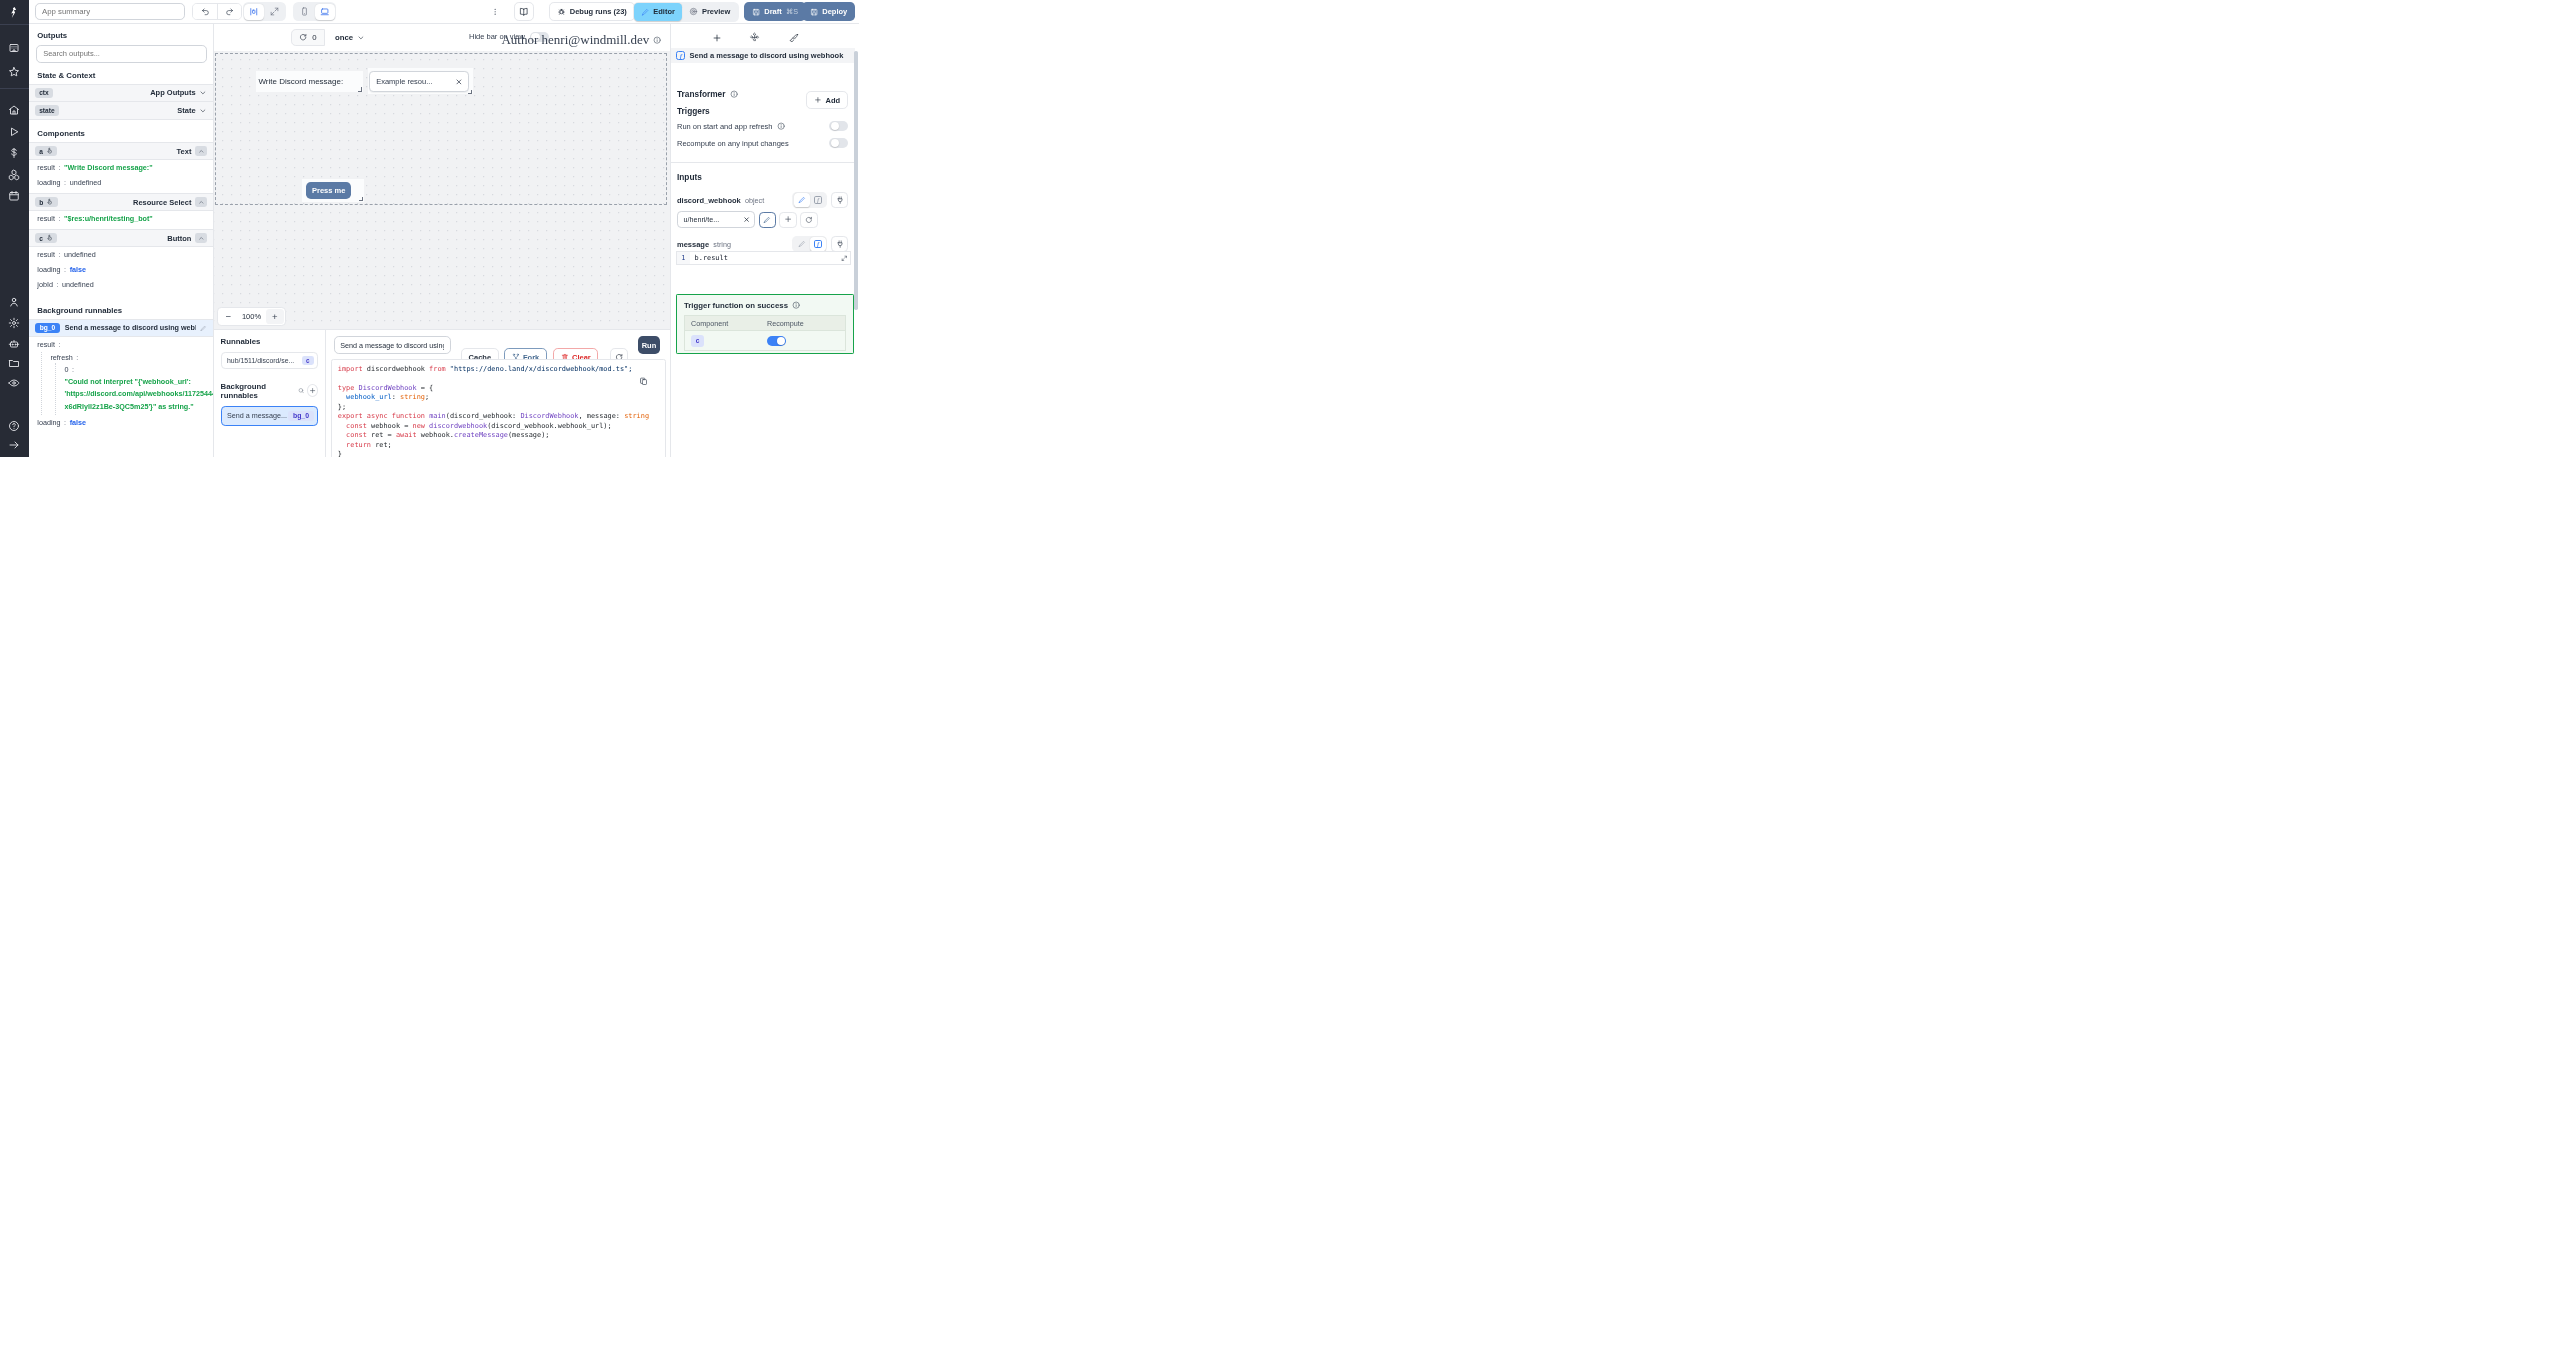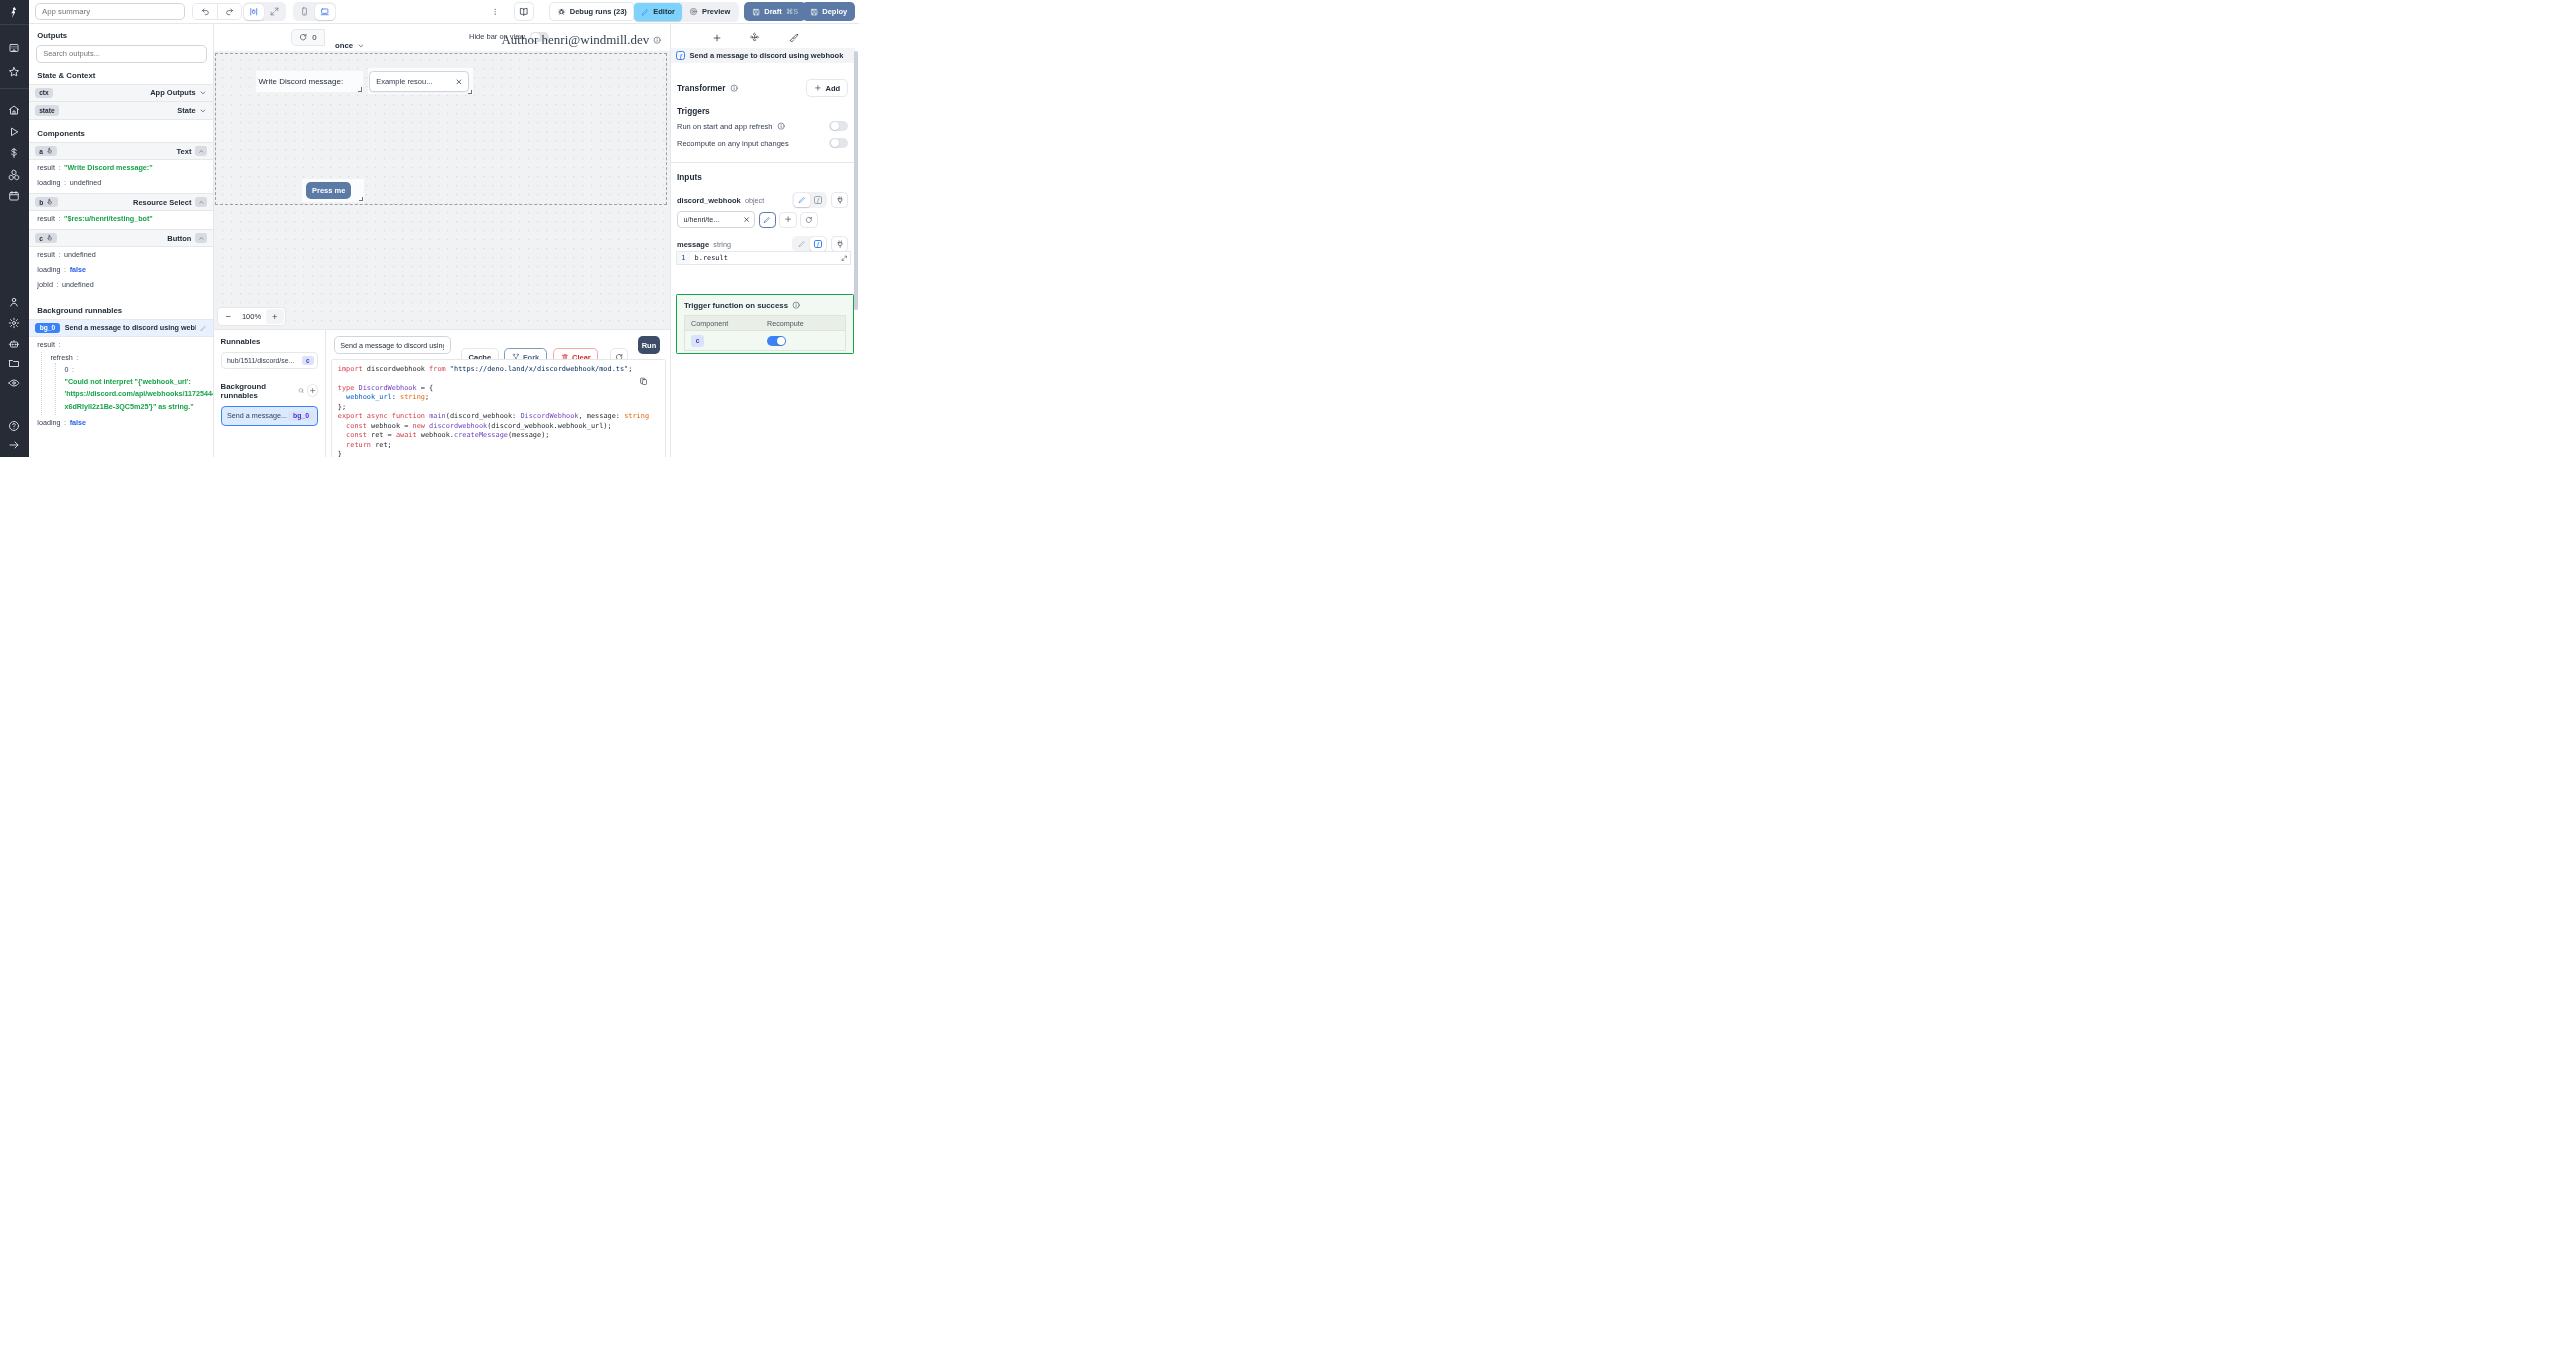--- a/index.html
+++ b/index.html
@@ -54,21 +54,21 @@
   .badge-blue { background:#3b82f6; color:#fff; font-weight:700; font-size:6.6px; border-radius:3px; padding:1.8px 4.8px; }
   .bg0-label { font-weight:700; font-size:7.2px; color:#1f2937; flex:1; white-space:nowrap; overflow:hidden; }
   .nest1 { margin-left:12px; border-left:0.6px dotted #d1d5db; padding-left:4.8px; }
   .nest2 { margin-left:8.3px; border-left:0.6px dotted #d1d5db; padding-left:4.8px; }
   .err-green { color:#16a34a; font-weight:600; padding:1.2px 0 1.2px 3.6px; line-height:1.75; width:150px; }
 
   
   .center { position:absolute; left:185px; top:0; width:456px; height:434px; }
   .canvas-toolbar { position:absolute; left:0; top:0; width:456px; height:27px; background:#fff; }
   .refresh-pill { position:absolute; left:77px; top:4.8px; height:17.3px; display:flex; align-items:center; gap:4.8px; border:0.6px solid #e5e7eb; border-radius:4.8px 0 0 4.8px; background:#f8f9fa; padding:0 7.2px; font-size:7.8px; color:#1f2937; cursor:pointer; }
-  .once-dd { position:absolute; left:115px; top:4.8px; height:17.3px; display:flex; align-items:center; gap:4.2px; padding:0 6px; font-size:7.8px; font-weight:600; color:#1f2937; cursor:pointer;margin-top:8px; }
+  .once-dd { position:absolute; left:115px; top:4.8px; height:17.3px; display:flex; align-items:center; gap:4.2px; padding:0 6px; font-size:7.8px; font-weight:600; color:#1f2937; cursor:pointer; }
   .hidebar { position:absolute; left:255px; top:7.8px; display:flex; align-items:center; gap:5.4px; font-size:7.5px; color:#374151; }
   .toggle { width:19px; height:10px; border-radius:5.4px; background:#e2e5ea; position:relative; cursor:pointer; flex:none; }
   .toggle .knob { position:absolute; left:1.2px; top:0.9px; width:8.3px; height:8.3px; border-radius:50%; background:#fff; box-shadow:0 0.6px 1.2px rgba(0,0,0,.25); }
   .toggle.on { background:#3b82f6; }
   .toggle.on .knob { left:auto; right:1.2px; }
   .author { position:absolute; right:8.3px; top:7.8px; display:flex; align-items:center; gap:4.2px; font-size:13px; color:#374151;font-family:Liberation Serif, serif; }
 
   .canvas { position:absolute; left:0; top:27px; width:456px; height:278px; background:#f1f2f4;
     background-image:radial-gradient(#c9cdd4 0.7px, transparent 0.7px); background-size:9px 9px; background-position:4.2px 4.2px; overflow:hidden; }
   .app-frame { position:absolute; left:1.2px; top:1.8px; width:452px; height:152px; border:0.8px dashed #9aa1ab; }
@@ -110,21 +110,21 @@
 
   
   .right-panel { position:absolute; left:641px; top:0; width:189px; height:434px; border-left:0.6px solid #e5e7eb; background:#fff; font-size:7.5px; }
   .rp-tabs { position:absolute; left:0; top:0; width:189px; height:27px; }
   .rp-tab { position:absolute; top:6px; width:15.5px; height:15.5px; display:flex; align-items:center; justify-content:center; color:#1f2937; cursor:pointer; }
   .rp-underline { position:absolute; left:73px; top:24.4px; width:22.7px; height:2.4px; background:#374151; border-radius:0.6px; }
   .rp-header { position:absolute; left:0; top:24.4px; width:184px; height:15px; background:#f3f4f6; display:flex; align-items:center; gap:4.2px; padding:0 5.4px; font-size:7.5px; font-weight:700; color:#1f2937; }
   .fn-badge { width:9px; height:9px; border:1px solid #3b82f6; border-radius:2.4px; color:#3b82f6; font-weight:700; font-style:italic; font-size:6px; display:flex; align-items:center; justify-content:center; font-family:"Liberation Serif",serif; flex:none; }
   .rp-row { position:absolute; left:6px; right:10.7px; display:flex; align-items:center; }
   .rp-title { font-size:8.3px; font-weight:700; color:#1f2937; display:flex; align-items:center; gap:4.2px; }
-  .add-btn { margin-left:auto; height:18px; border:0.6px solid #e5e7eb; border-radius:4.8px; background:#fff; display:flex; align-items:center; gap:3.6px; padding:0 7.2px; font-size:7.5px; font-weight:700; color:#1f2937; cursor:pointer; }
+  .add-btn { margin-left:auto; height:18px; border:0.6px solid #e5e7eb; border-radius:4.8px; background:#fff; display:flex; align-items:center; gap:3.6px; padding:0 7.2px; font-size:7.5px; font-weight:700; color:#1f2937; cursor:pointer;margin-top:12px; }
   .trig-label { font-size:7.5px; color:#374151; display:flex; align-items:center; gap:4.2px; }
   .rp-divider { position:absolute; left:0; top:138px; width:184px; border-top:0.6px solid #e5e7eb; }
   .input-name { font-weight:700; font-size:7.5px; color:#1f2937; }
   .input-type { color:#6b7280; font-size:7.2px; margin-left:4.2px; }
   .mini-seg { margin-left:auto; display:flex; align-items:center; background:#f1f2f4; border-radius:4.8px; padding:1.2px; gap:0.6px; }
   .mini-opt { width:16px; height:13.7px; display:flex; align-items:center; justify-content:center; border-radius:3.6px; color:#9ca3af; cursor:pointer; }
   .mini-opt.active { background:#fff; box-shadow:0 0.6px 1.2px rgba(0,0,0,.18); color:#3b82f6; }
   .sq-btn { width:17.3px; height:16px; border:0.6px solid #e5e7eb; border-radius:4.2px; background:#fff; display:flex; align-items:center; justify-content:center; color:#374151; cursor:pointer; }
   .fn-mini { width:7.8px; height:7.8px; border:0.8px solid currentColor; border-radius:1.8px; font-weight:700; font-style:italic; font-size:5.4px; display:flex; align-items:center; justify-content:center; font-family:"Liberation Serif",serif; }
   .res-input { width:78px; height:17.3px; border:0.6px solid #d1d5db; border-radius:4.2px; display:flex; align-items:center; cursor:pointer; }

